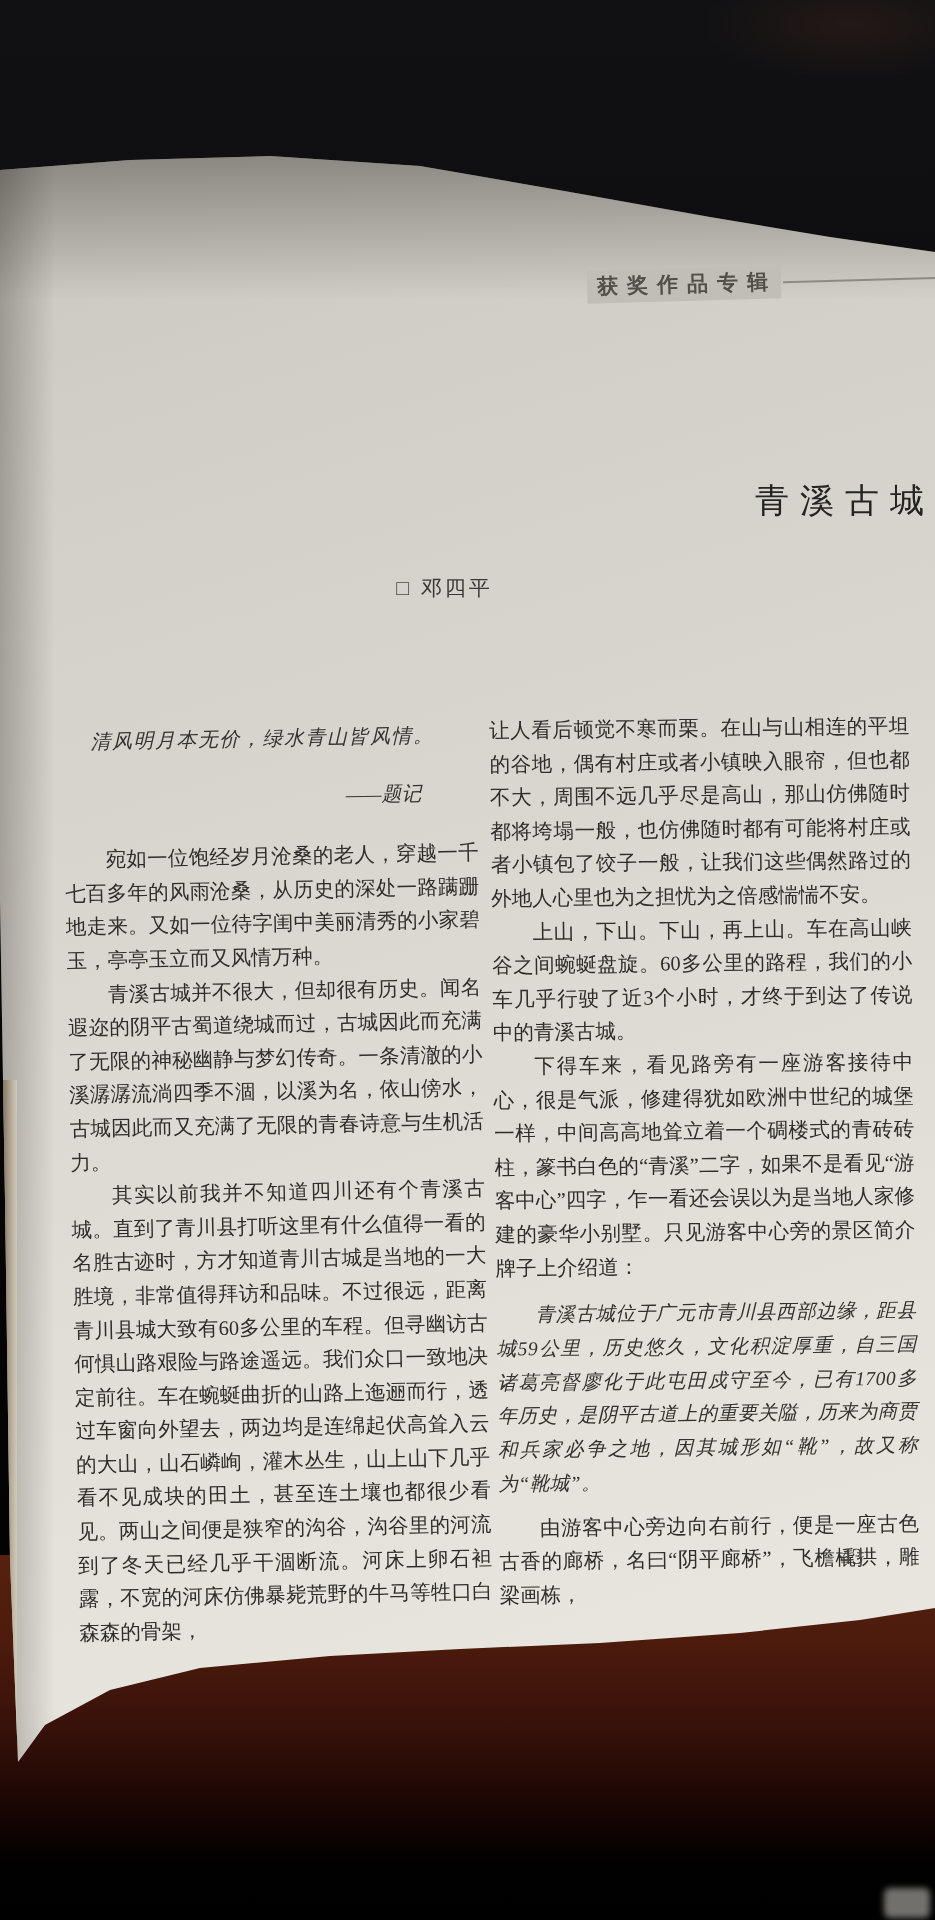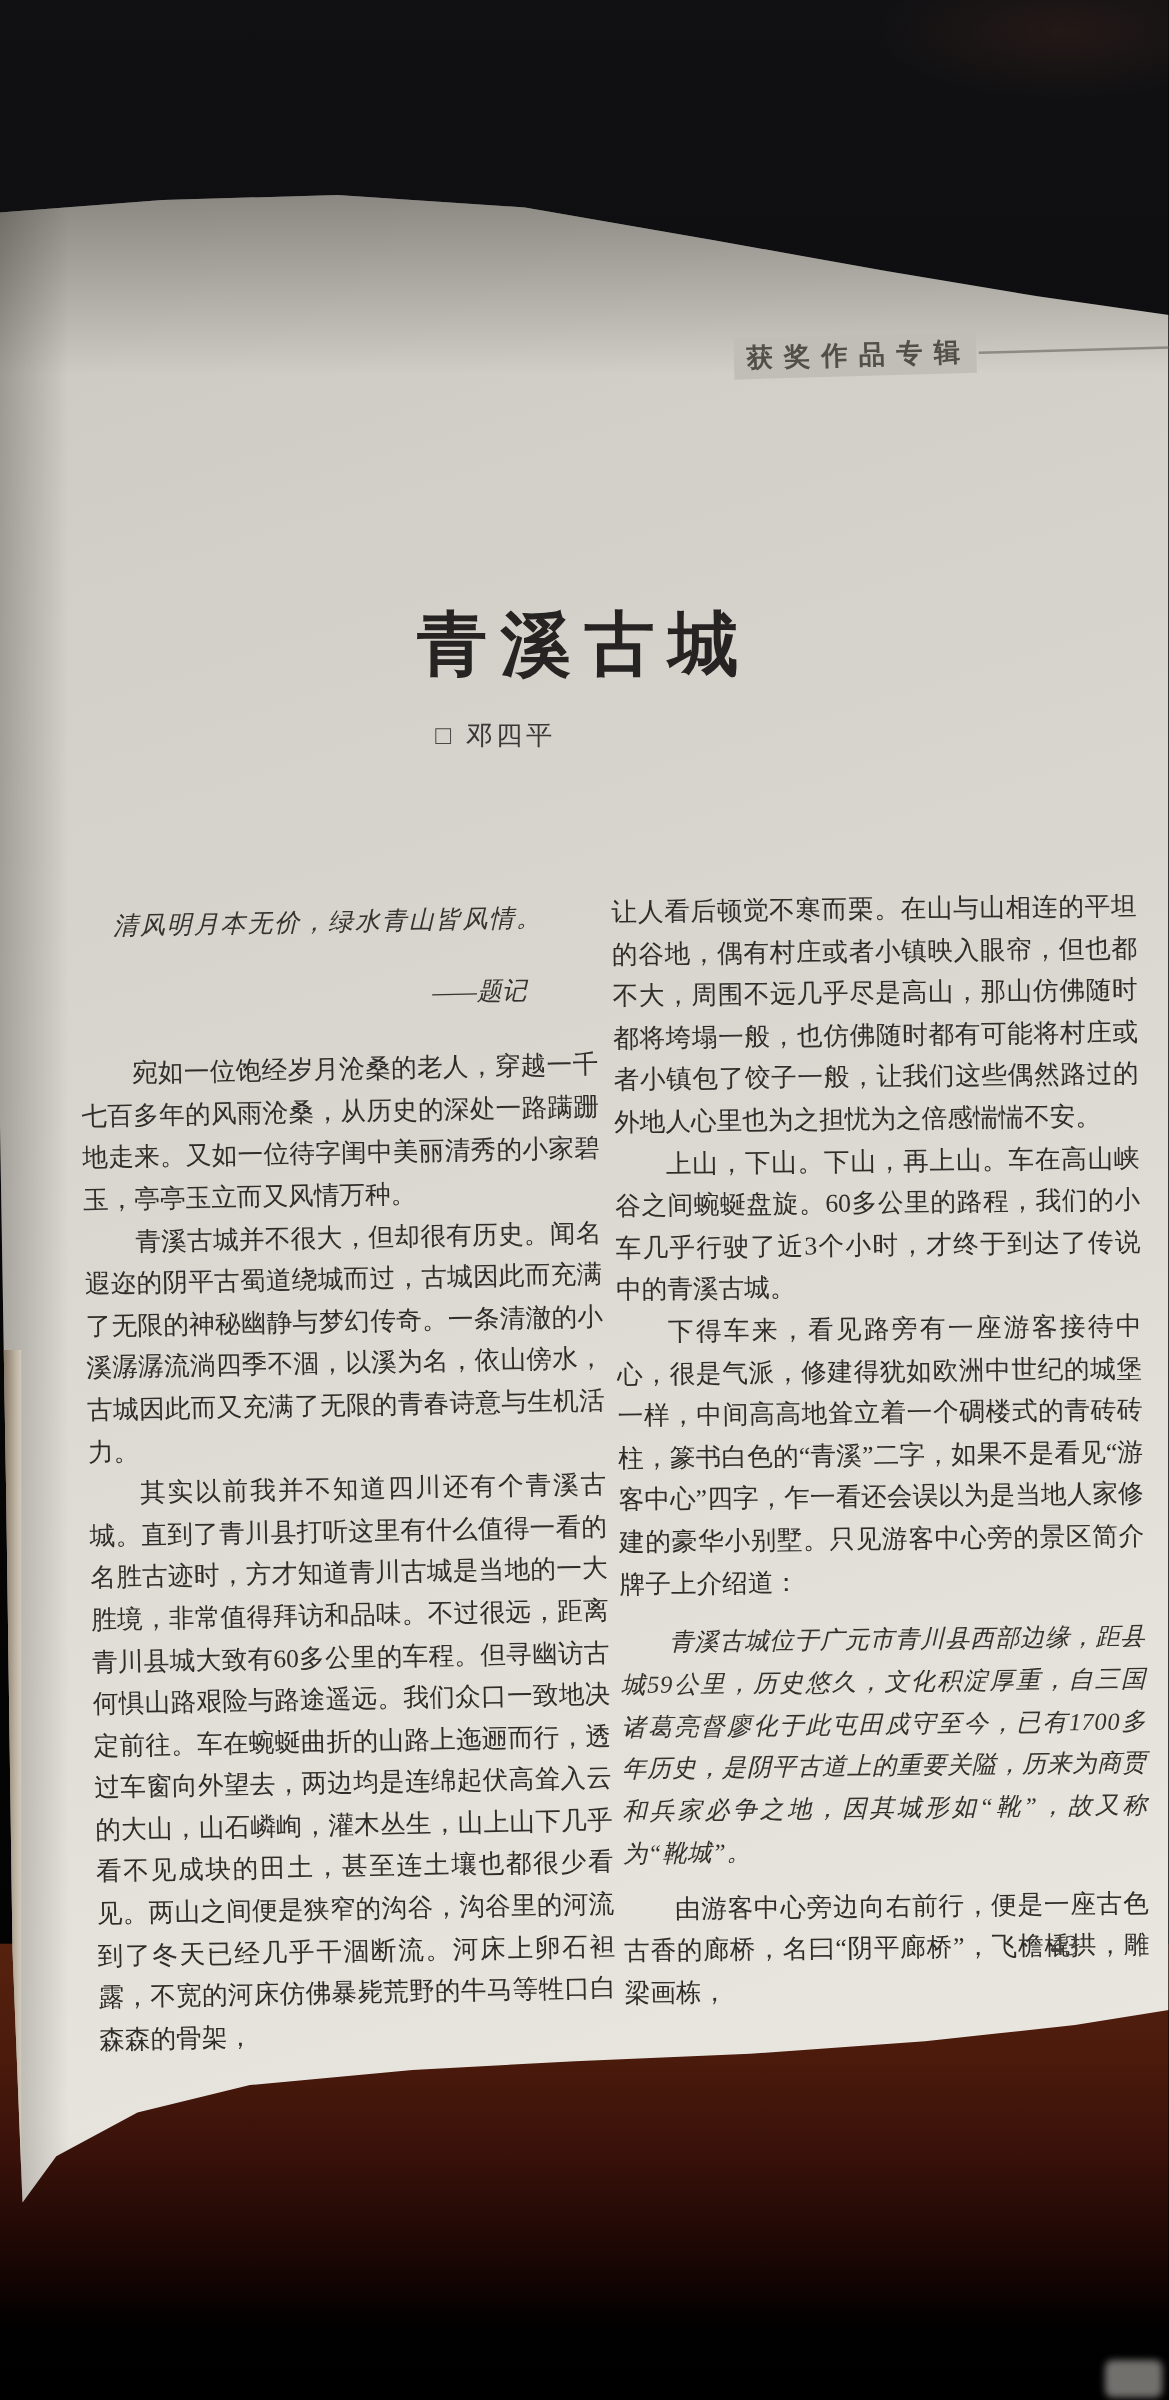--- a/index.html
+++ b/index.html
@@ -49,26 +49,26 @@
     display:flex;align-items:center;
     transform:rotate(-1.6deg);transform-origin:100% 50%;
   }
   .header-label{
     background:#c1beb7;color:#524e49;font-weight:bold;font-size:21px;
     letter-spacing:9px;padding:2px 4px 3px 10px;white-space:nowrap;
   }
   .header-line{flex:1;height:2px;background:#8d8a84;margin-left:2px;}
 
   .title{
-    position:absolute;top:478px;left:0;width:935px;text-align:center;
-    font-size:56px;font-weight:bold;letter-spacing:11px;color:#262422;
+    position:absolute;top:478px;left:0;width:935px;text-align:right;
+    font-size:34px;font-weight:normal;letter-spacing:11px;color:#262422;
   }
   .byline{
     position:absolute;top:574px;left:0;width:793px;text-align:center;
-    font-size:21px;color:#3a3836;letter-spacing:3px;
+    font-size:21px;color:#3a3836;letter-spacing:3px;padding-left:48px;
   }
   .byline .marker{margin-right:9px;color:#4a4845;}
 
   .col{
     position:absolute;font-size:20.5px;line-height:33.6px;
     text-align:justify;word-break:break-all;overflow-wrap:anywhere;
   }
   .col p{margin:0;text-indent:2em;}
   .col p.cont{text-indent:0;}
   .col-left{left:62px;top:722px;width:414px;transform:rotate(-1.1deg);transform-origin:50% 0;}

